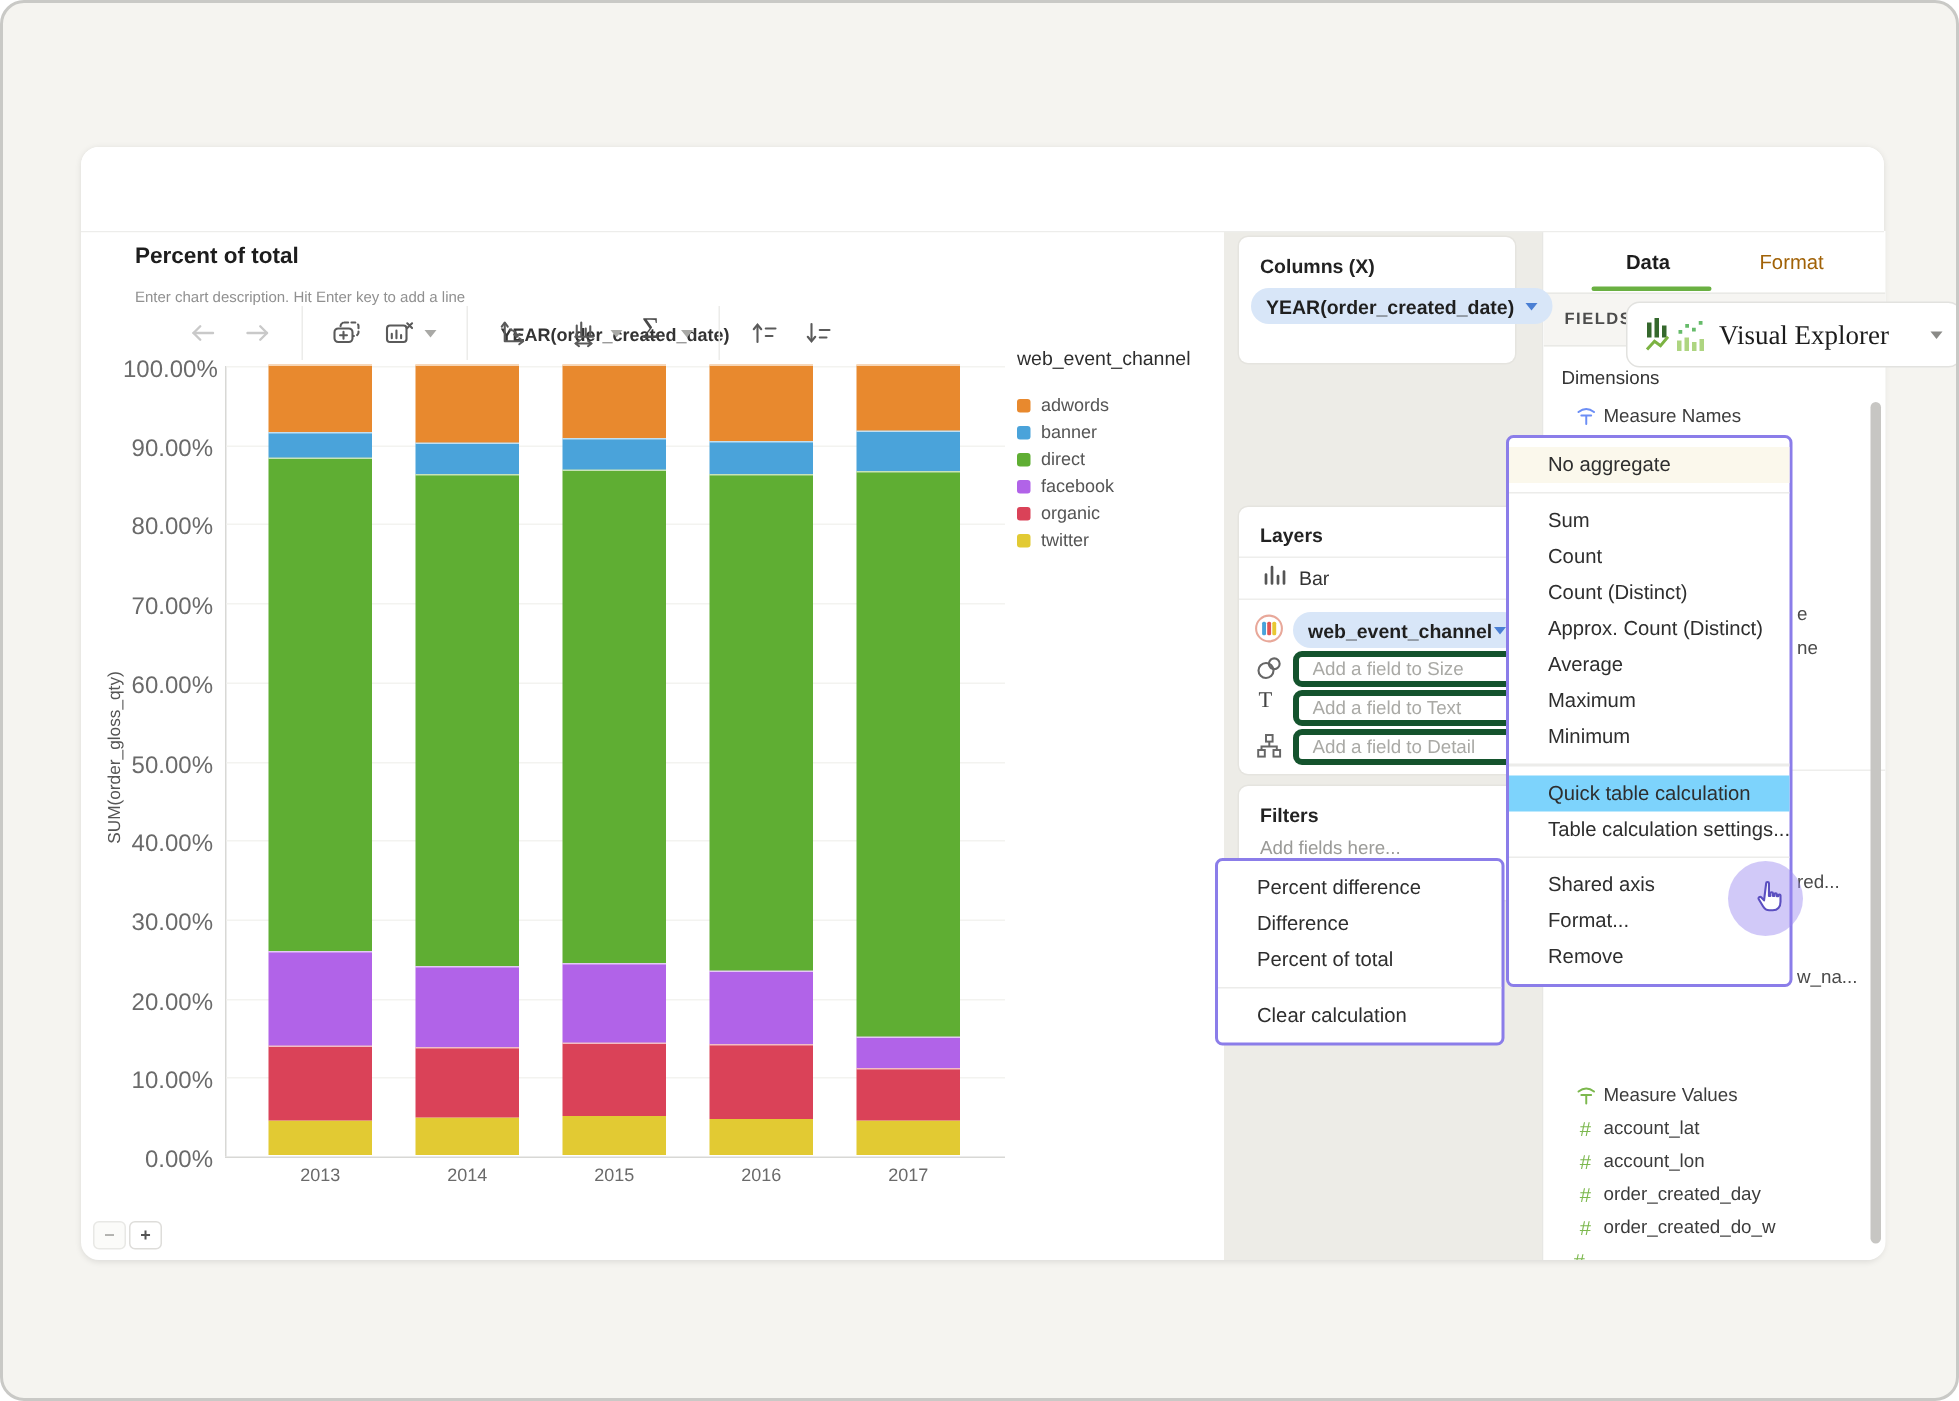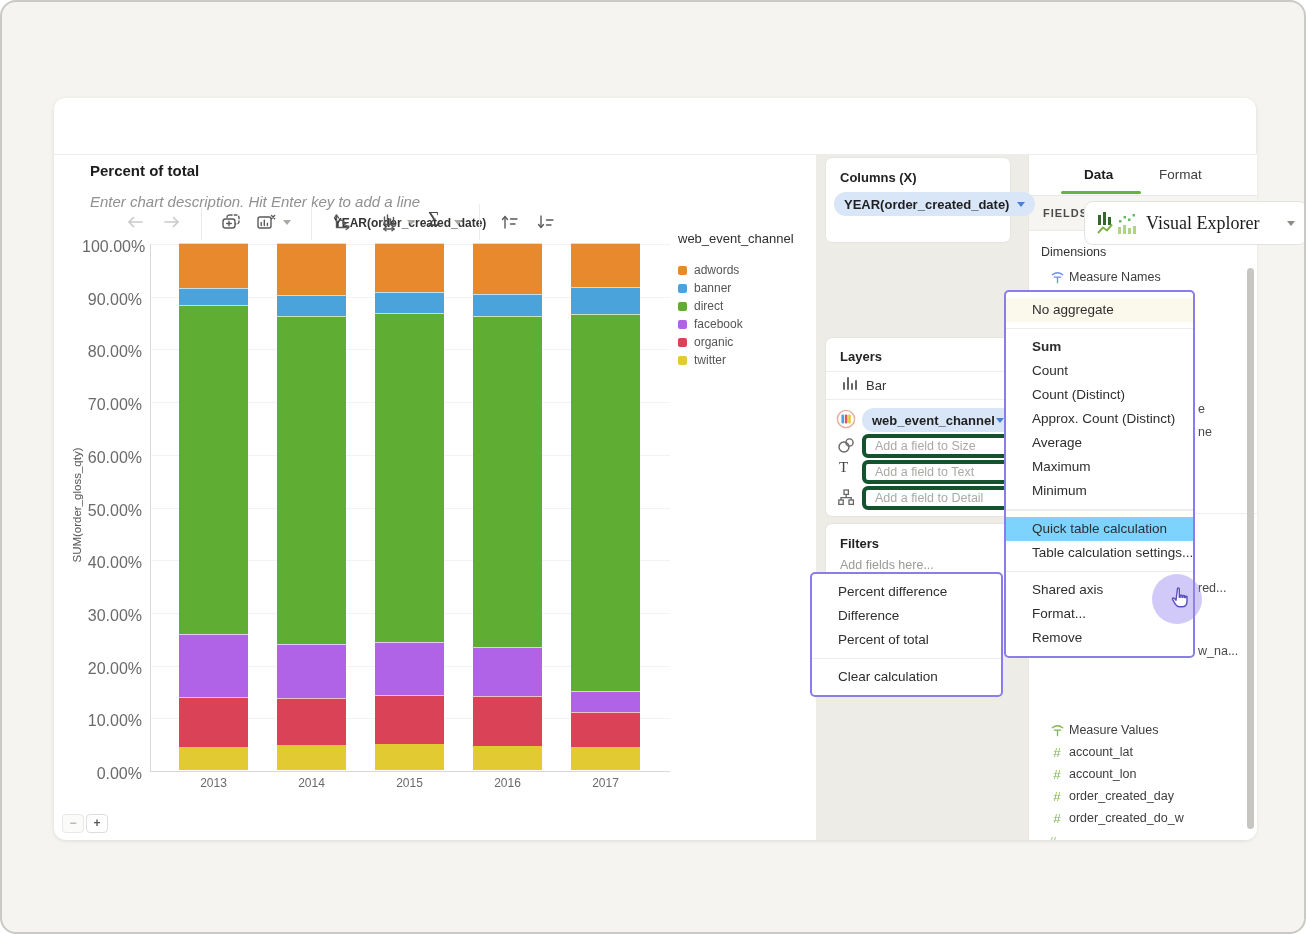--- a/index.html
+++ b/index.html
@@ -13,21 +13,21 @@
   
   .toolbar{left:52px;top:96px;width:1202px;height:56px;border-bottom:1px solid #ededeb;border-radius:12px 12px 0 0;background:#fff;z-index:5;}
   .tb-ic{position:absolute;top:113px;width:22px;height:22px;}
   .tb-div{position:absolute;top:106px;width:1px;height:36px;background:#ececea;}
   .caret{position:absolute;width:0;height:0;border-left:4px solid transparent;border-right:4px solid transparent;border-top:5px solid #a9a9a6;}
   .logo-btn{position:absolute;left:1030px;top:103px;width:222px;height:42px;border:1px solid #e2e2df;
             border-radius:9px;background:#fff;display:flex;align-items:center;z-index:6;}
   .logo-text{font-family:"Liberation Serif","DejaVu Serif",serif;font-size:18px;color:#1c1c1c;margin-left:9px;}
   
   .chart-title{left:88px;top:160px;font-size:15px;font-weight:bold;color:#1d1d1d;z-index:2;}
-  .chart-desc{left:88px;top:191px;font-size:15px;color:#909090;z-index:2;font-style:italic;}
+  .chart-desc{left:88px;top:191px;font-size:10px;color:#909090;z-index:2;}
   .axis-title{left:148px;top:214px;width:520px;text-align:center;font-size:12px;font-weight:bold;color:#333;z-index:2;}
   .plot{left:148px;top:242px;width:520px;height:527px;z-index:1;}
   .gridline{position:absolute;left:1px;width:519px;height:1px;background:#f3f3f0;}
   .axis-y{position:absolute;left:0;top:0;width:1px;height:527px;background:#d8d8d5;}
   .axis-x{position:absolute;left:0;top:527px;width:520px;height:1px;background:#d8d8d5;}
   .bar{position:absolute;bottom:1px;width:69px;}
   .seg{position:absolute;left:0;width:69px;}
   .ytick{position:absolute;width:60px;text-align:right;font-size:16px;color:#6a6a6a;z-index:2;}
   .xtick{position:absolute;top:774px;width:80px;text-align:center;font-size:12px;color:#6a6a6a;z-index:2;}
   .ylab{left:40px;top:430px;width:70px;font-size:11.5px;color:#555;transform:rotate(-90deg);transform-origin:center;white-space:nowrap;z-index:2;text-align:center;width:160px;left:-5px;top:497px;}
@@ -62,21 +62,21 @@
   .hash{color:#7cb84e;font-size:13.5px;font-weight:400;}
   .frag{position:absolute;left:1196px;font-size:12.5px;color:#4a4a4a;z-index:2;white-space:nowrap;}
   .scroll-thumb{position:absolute;left:218px;width:7px;border-radius:4px;background:#c7c6c3;}
   
   .menu{position:absolute;background:#fff;border:2.5px solid #8b7de9;border-radius:5px;box-sizing:border-box;}
   .agg-menu{left:1002px;top:288px;width:191px;z-index:20;}
   .calc-menu{left:808px;top:570px;width:193px;z-index:20;}
   .menu-section{padding:6px 0;}
   .menu-divider{height:1px;background:#ececea;}
   .menu-item{height:24px;line-height:24px;padding-left:26px;font-size:13.5px;color:#2e2e2e;cursor:pointer;white-space:nowrap;}
-  .menu-item.bold{font-weight:bold;}
+  .menu-item.bold{font-weight:normal;}
   .menu-item.tint{background:#fbf8ec;}
   .menu-item.highlight{background:#7dd3fc;}
   
   .cursor-halo{position:absolute;left:1150px;top:572px;width:50px;height:50px;border-radius:50%;
                background:rgba(152,135,240,.45);z-index:30;}
   .cursor-hand{position:absolute;left:1164px;top:583px;z-index:31;}
 </style>
 </head>
 <body>
 
@@ -316,21 +316,21 @@
     </div>
 
     <div class="card" style="top:370px;height:76px">
       <div class="card-h" style="top:12px">Filters</div>
       <div class="abs" style="left:14px;top:34px;font-size:12.5px;color:#9a9a97">Add fields here...</div>
     </div>
   </div>
 
   <div class="abs fields-panel">
     <div class="tab" style="left:55px;font-weight:bold;color:#1d1d1d">Data</div>
-    <div class="tab" style="left:130px;color:#404040">Format</div>
+    <div class="tab" style="left:144px;color:#a16207">Format</div>
     <div class="tab-underline" style="background:#6ab042"></div>
     <div class="fields-band">
       <div class="fields-h">FIELDS</div>
       <div class="abs" style="left:182px;top:7px">
         <span style="font-family:'Liberation Serif','DejaVu Serif',serif;font-style:italic;font-size:15px;color:#333">f</span><span style="font-family:'Liberation Serif','DejaVu Serif',serif;font-style:italic;font-size:11px;color:#333">x</span><span style="color:#6ab042;font-size:12px;font-weight:bold;vertical-align:top">+</span>
       </div>
     </div>
     <div class="abs" style="left:12px;top:91px;font-size:12.5px;color:#333">Dimensions</div>
     <div id="dim-list"></div>
     <div class="hr" style="top:359px;width:228px"></div>

